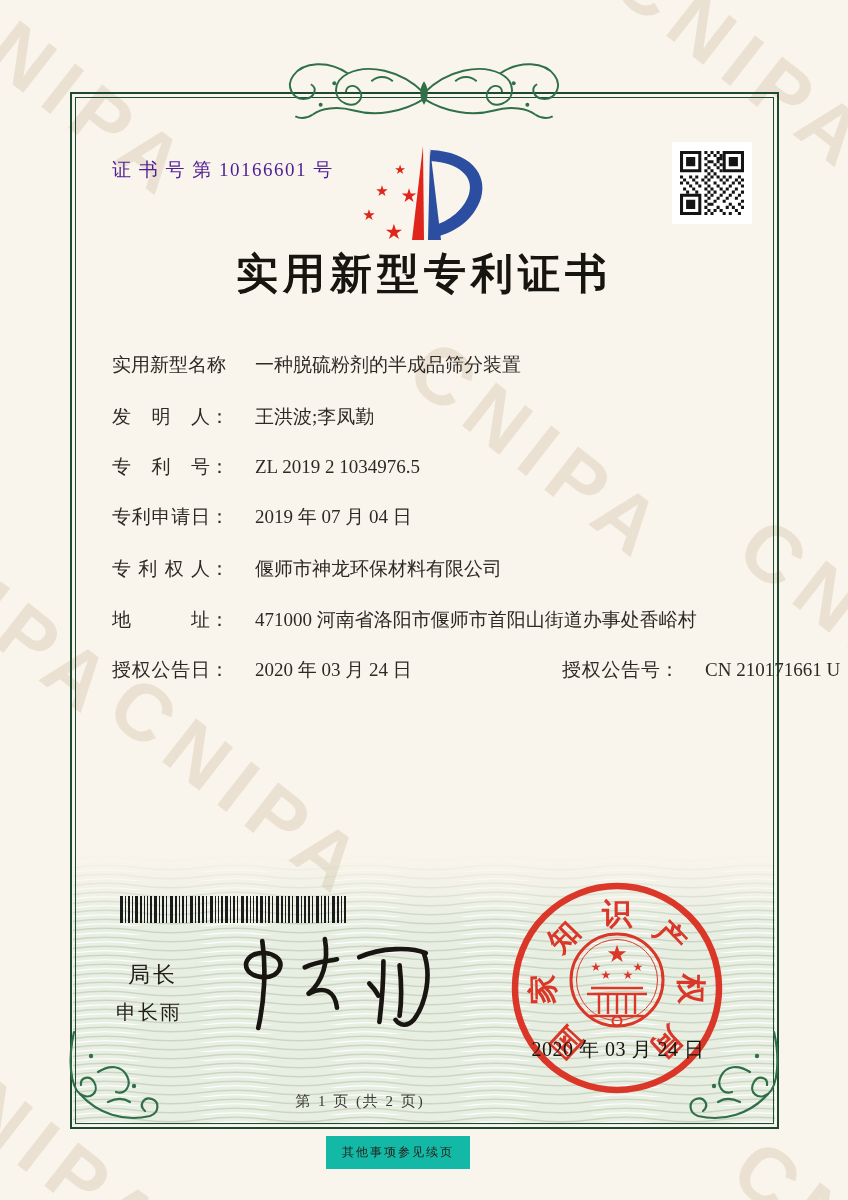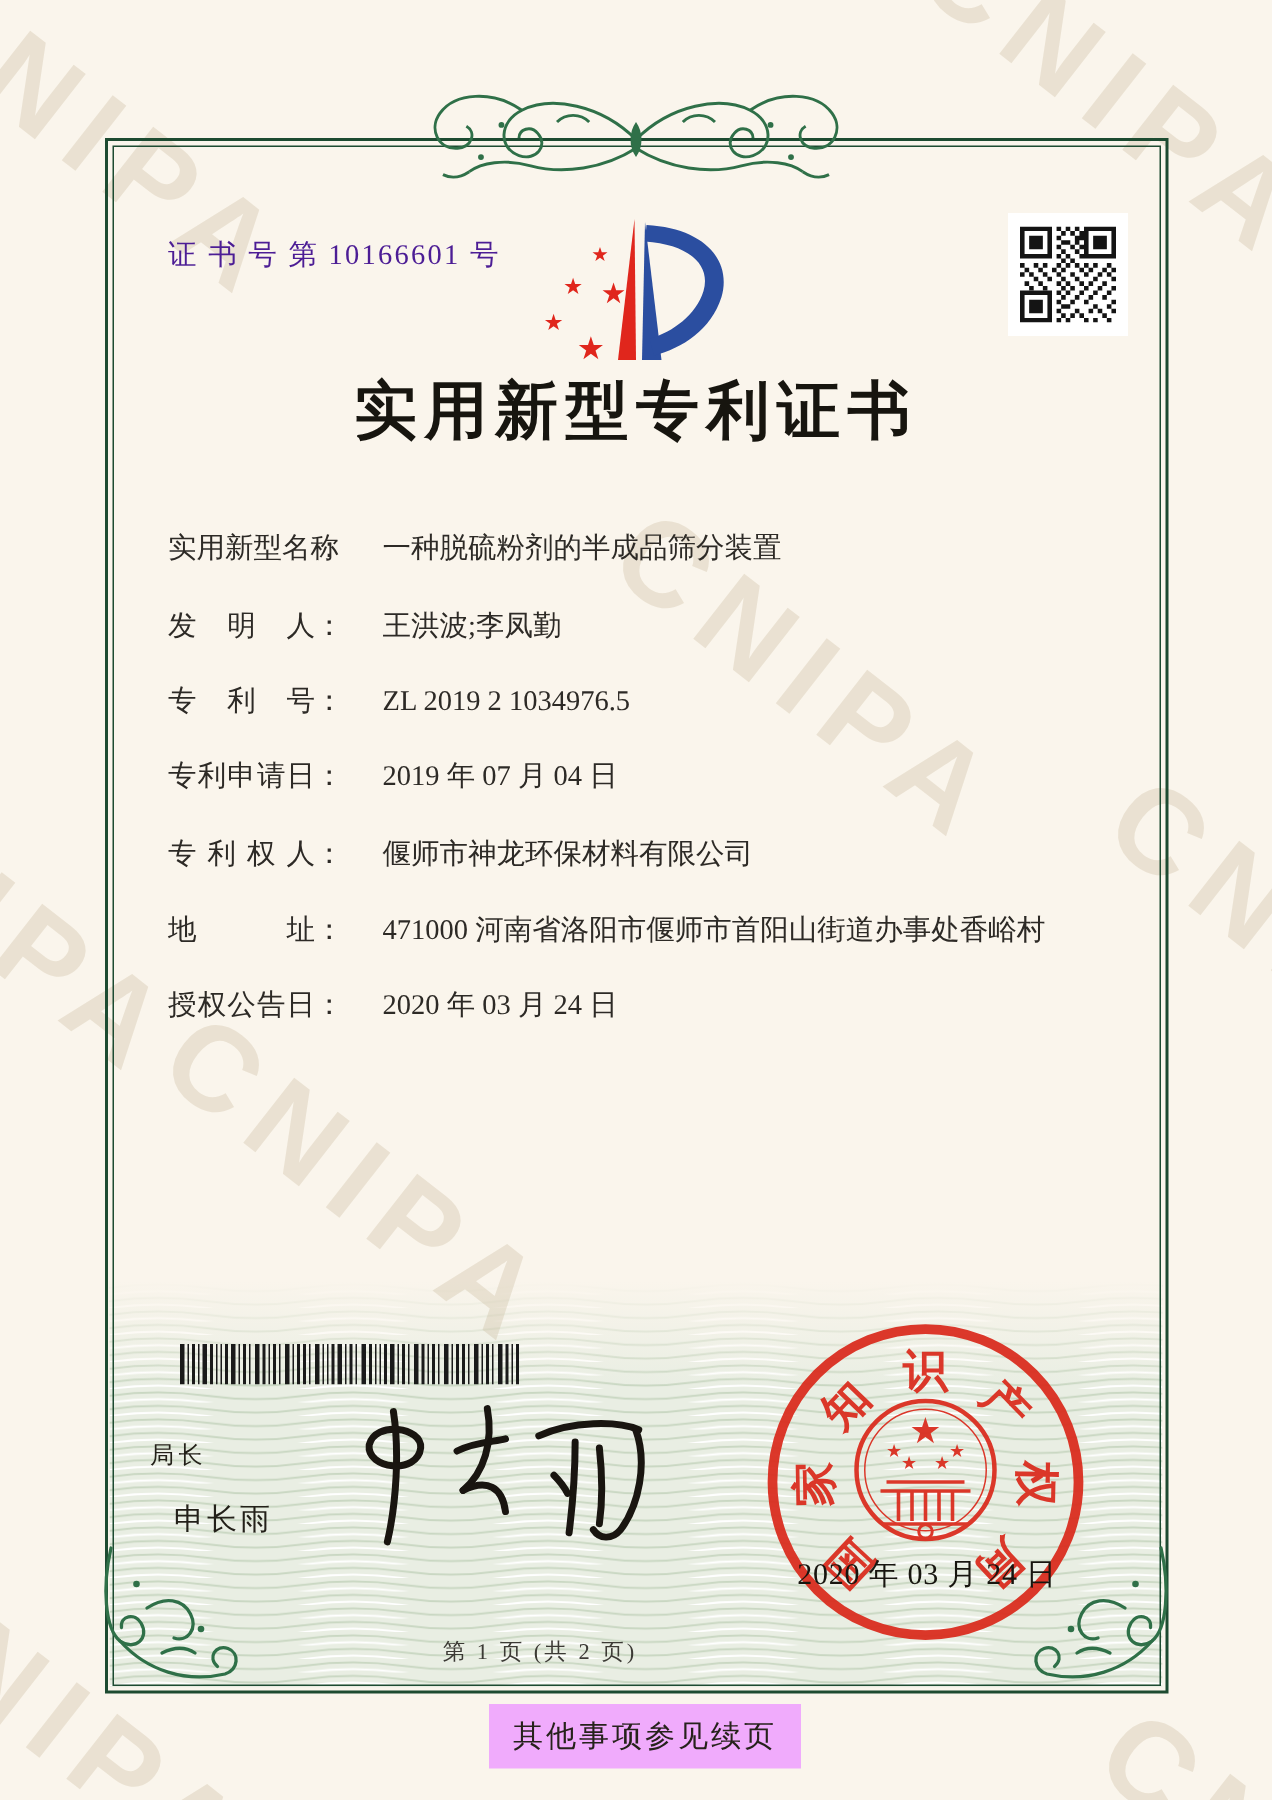--- a/index.html
+++ b/index.html
@@ -43,30 +43,30 @@
   .flabel{display:inline-block;width:98px;text-align:justify;text-align-last:justify;}
   .fcolon{display:inline-block;}
   .fval{margin-left:26px;}
   .grant-right{position:absolute;left:450px;top:0;}
   
   .paras{position:absolute;left:112px;top:694px;width:552px;z-index:4;
     font-size:19px;line-height:30.5px;text-align:justify;color:#2d2a26;}
   .paras p{margin:0;text-indent:2em;}
   
   .barcode{position:absolute;left:120px;top:896px;width:226px;height:27px;z-index:4;}
-  .sig-title{position:absolute;left:100px;top:960px;z-index:4;font-size:16px;letter-spacing:3px;color:#232019;}
+  .sig-title{position:absolute;left:128px;top:960px;z-index:4;font-size:22px;letter-spacing:3px;color:#232019;}
   .sig-name{position:absolute;left:116px;top:999px;z-index:4;font-size:20px;letter-spacing:2px;color:#232019;}
   .signature{position:absolute;left:232px;top:926px;width:212px;height:118px;z-index:4;}
   .seal{position:absolute;left:503px;top:874px;width:228px;height:228px;z-index:4;opacity:.93;}
   .seal-date{position:absolute;left:516px;top:1036px;width:204px;text-align:center;z-index:5;
     font-size:20px;color:#17150f;letter-spacing:.5px;}
   .footer-page{position:absolute;left:73px;top:1092px;width:574px;text-align:center;z-index:4;
     font-size:15px;letter-spacing:2px;color:#3c3a35;}
-  .footer-note{position:absolute;left:326px;top:1136px;z-index:4;background:#f0abfc;
-    padding:8px 16px;font-size:20px;letter-spacing:2px;color:#26221b;}
+  .footer-note{position:absolute;left:326px;top:1136px;z-index:4;background:#14b8a6;
+    padding:8px 16px;font-size:12px;letter-spacing:2px;color:#26221b;}
 </style>
 </head>
 <body>
 
 <div class="wm" style="left:-28px;top:-40px">CNIPA</div>
 <div class="wm" style="left:652px;top:-68px">CNIPA</div>
 <div class="wm" style="left:448px;top:322px">CNIPA</div>
 <div class="wm" style="left:-102px;top:478px">CNIPA</div>
 <div class="wm" style="left:148px;top:658px">CNIPA</div>
 <div class="wm" style="left:778px;top:500px">CNIPA</div>
@@ -181,20 +181,23 @@
 </div>
 <div class="frow" style="top:556px">
   <span class="flabel">专利权人</span><span class="fcolon">：</span><span class="fval">偃师市神龙环保材料有限公司</span>
 </div>
 <div class="frow" style="top:607px">
   <span class="flabel">地址</span><span class="fcolon">：</span><span class="fval">471000 河南省洛阳市偃师市首阳山街道办事处香峪村</span>
 </div>
 
 <div class="frow" style="top:657px;width:560px">
   <span class="flabel">授权公告日</span><span class="fcolon">：</span><span class="fval">2020 年 03 月 24 日</span>
+  <span class="grant-right">
+    <span class="flabel">授权公告号</span><span class="fcolon">：</span><span class="fval">CN 210171661 U</span>
+  </span>
 </div>
 
 <div class="paras">
 </div>
 
 <div class="barcode">
   <svg width="226" height="27" viewBox="0 0 226 27">
     <path fill="#1a1a1a" d="M0 0h3v27H0z M5 0h1v27H5z M8 0h2v27H8z M12 0h1v27h-1z M15 0h3v27h-3z M20 0h2v27h-2z M24 0h1v27h-1z M27 0h1v27h-1z M30 0h2v27h-2z M34 0h3v27h-3z M39 0h1v27h-1z M42 0h2v27h-2z M46 0h1v27h-1z M50 0h3v27h-3z M55 0h2v27h-2z M59 0h1v27h-1z M62 0h2v27h-2z M66 0h1v27h-1z M70 0h3v27h-3z M75 0h1v27h-1z M78 0h2v27h-2z M82 0h2v27h-2z M86 0h1v27h-1z M90 0h3v27h-3z M95 0h1v27h-1z M98 0h1v27h-1z M101 0h2v27h-2z M105 0h3v27h-3z M110 0h1v27h-1z M113 0h2v27h-2z M117 0h1v27h-1z M121 0h3v27h-3z M126 0h2v27h-2z M130 0h1v27h-1z M133 0h1v27h-1z M136 0h2v27h-2z M140 0h3v27h-3z M145 0h1v27h-1z M148 0h2v27h-2z M152 0h1v27h-1z M156 0h3v27h-3z M161 0h2v27h-2z M165 0h1v27h-1z M168 0h2v27h-2z M172 0h1v27h-1z M176 0h3v27h-3z M181 0h1v27h-1z M184 0h2v27h-2z M188 0h2v27h-2z M192 0h1v27h-1z M196 0h3v27h-3z M201 0h1v27h-1z M204 0h2v27h-2z M208 0h1v27h-1z M212 0h3v27h-3z M217 0h2v27h-2z M221 0h1v27h-1z M224 0h2v27h-2z"></path>
   </svg>
 </div>

